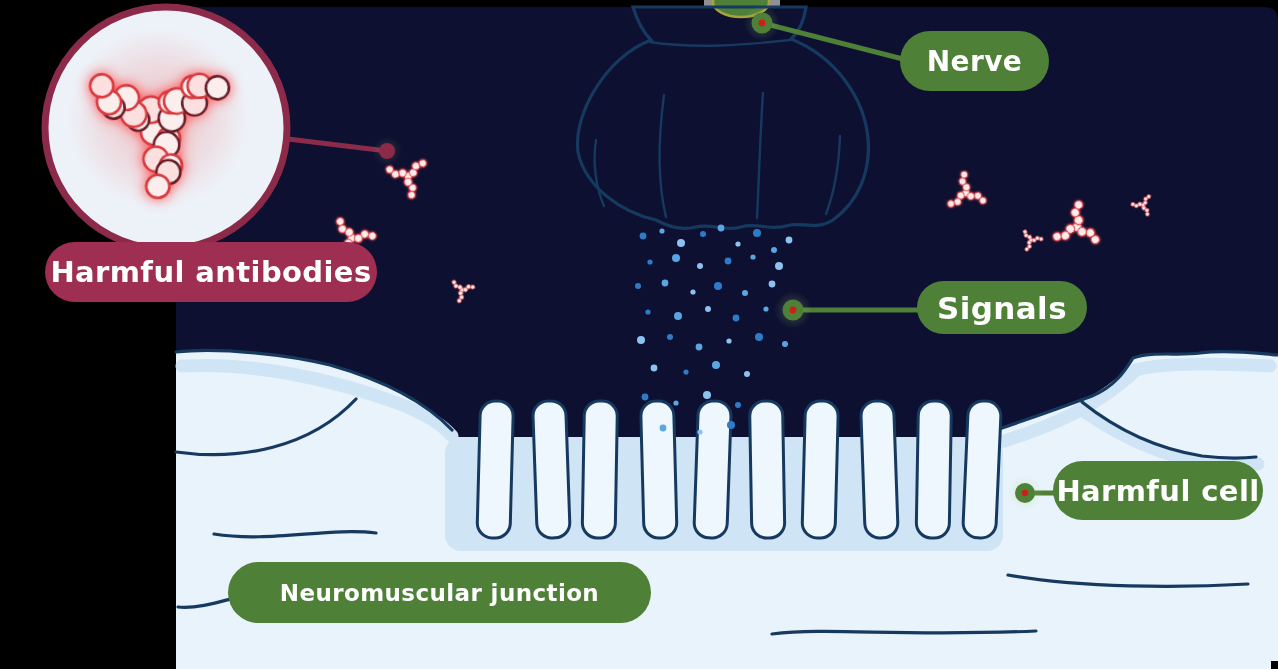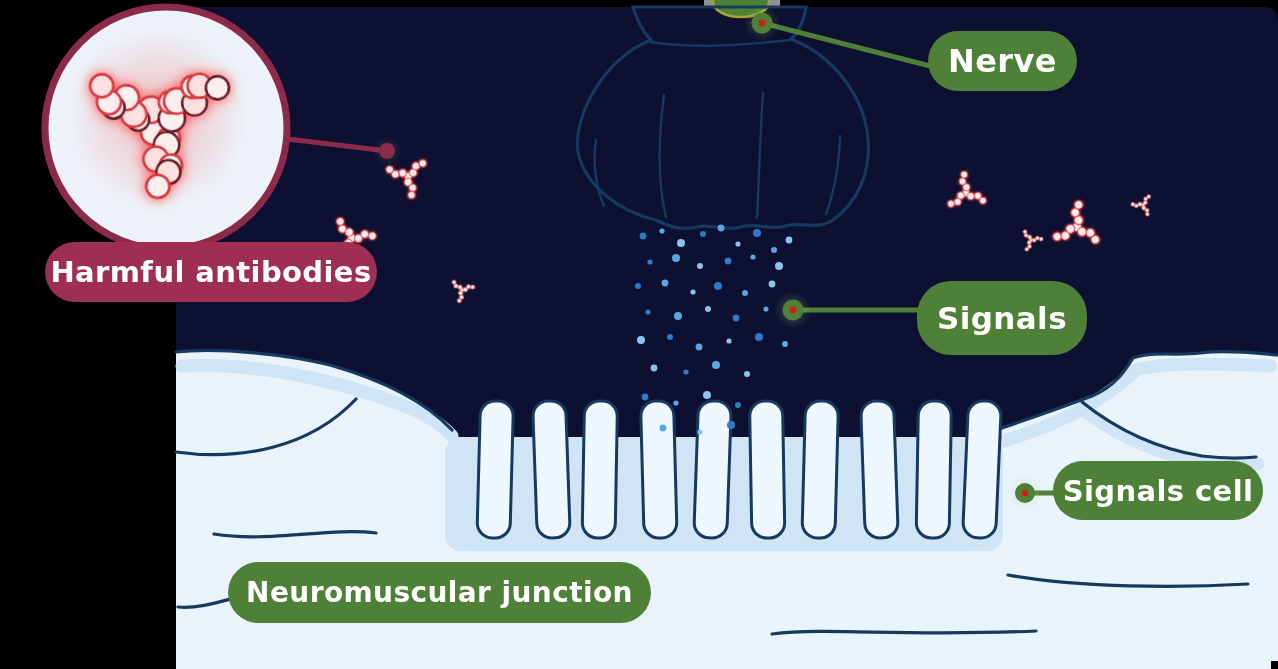--- a/index.html
+++ b/index.html
@@ -20,24 +20,24 @@
   .fold{fill:var(--tissue-white,#eef7fd);stroke:var(--outline-navy,#16395f);stroke-width:3;}
   .leader-green{stroke:var(--label-green,#4f8037);stroke-width:5;stroke-linecap:round;}
   .leader-maroon{stroke:var(--inset-border,#8c2a49);stroke-width:5;stroke-linecap:round;}
   .mdot{fill:var(--label-green,#4f8037);}
   .mdot-core{fill:var(--marker-red,#cc2016);}
   .pill{
     position:absolute;display:flex;align-items:center;justify-content:center;
     color:#fff;font-weight:700;border-radius:34px;letter-spacing:.4px;
     background:var(--label-green,#4f8037);white-space:nowrap;
   }
-  #p-nerve  {left:928px; top:31px;  width:149px;height:60px;font-size:32px;}
-  #p-signals{left:917px; top:281px; width:170px;height:74px;font-size:31px;}
+  #p-nerve  {left:900px; top:31px;  width:149px;height:60px;font-size:28px;}
+  #p-signals{left:917px; top:281px; width:170px;height:53px;font-size:31px;}
   #p-muscle {left:1053px;top:461px; width:210px;height:59px;font-size:29px;}
-  #p-nmj    {left:228px; top:562px; width:423px;height:61px;font-size:28px;}
+  #p-nmj    {left:228px; top:562px; width:423px;height:61px;font-size:23px;}
   #p-harmful{left:6px;   top:242px; width:332px;height:60px;font-size:29px;
              background:var(--label-maroon,#9e2e52);margin-left:39px;}
 </style>
 </head>
 <body>
 
 <div id="stage">
 
   <svg id="scene" viewBox="0 0 1278 669" width="1278" height="669">
     <defs>
@@ -298,16 +298,16 @@
           </g>
         </g>
       <circle cx="166" cy="128" r="121" fill="none" stroke="var(--inset-border,#8c2a49)" stroke-width="7"></circle>
     </g>
 
     <rect x="1271" y="661" width="7" height="8" fill="#000"></rect>
   </svg>
 
   <div class="pill" id="p-nerve">Nerve</div>
   <div class="pill" id="p-signals">Signals</div>
-  <div class="pill" id="p-muscle">Signals cell</div>
+  <div class="pill" id="p-muscle">Harmful cell</div>
   <div class="pill" id="p-nmj">Neuromuscular junction</div>
   <div class="pill" id="p-harmful">Harmful antibodies</div>
 </div>
 
 </body></html>

